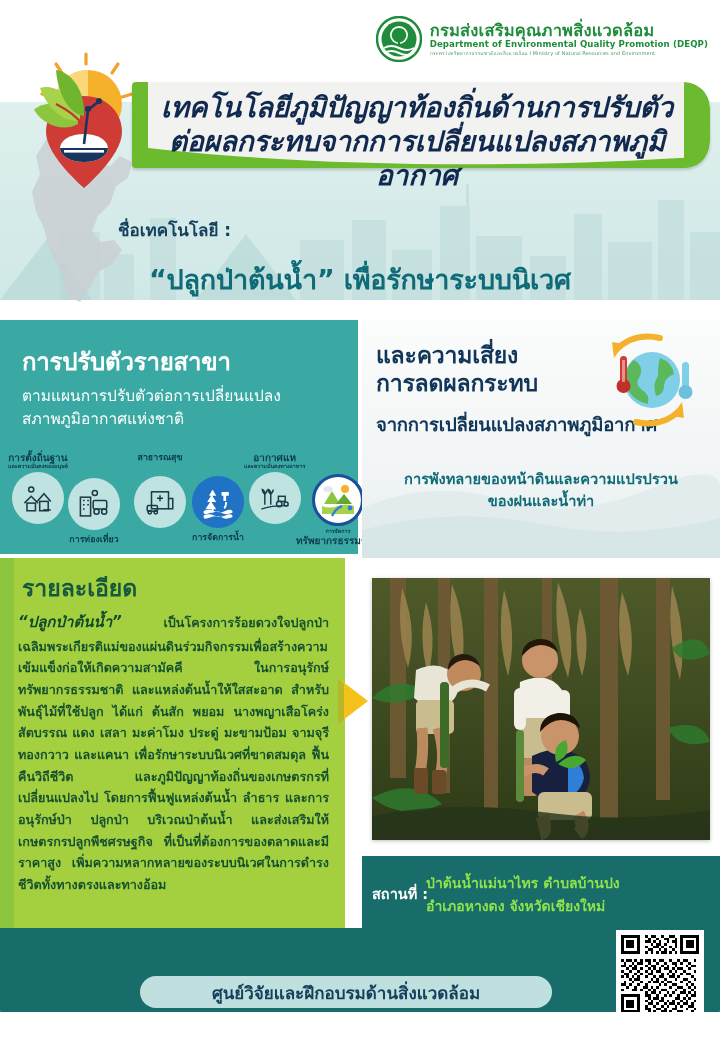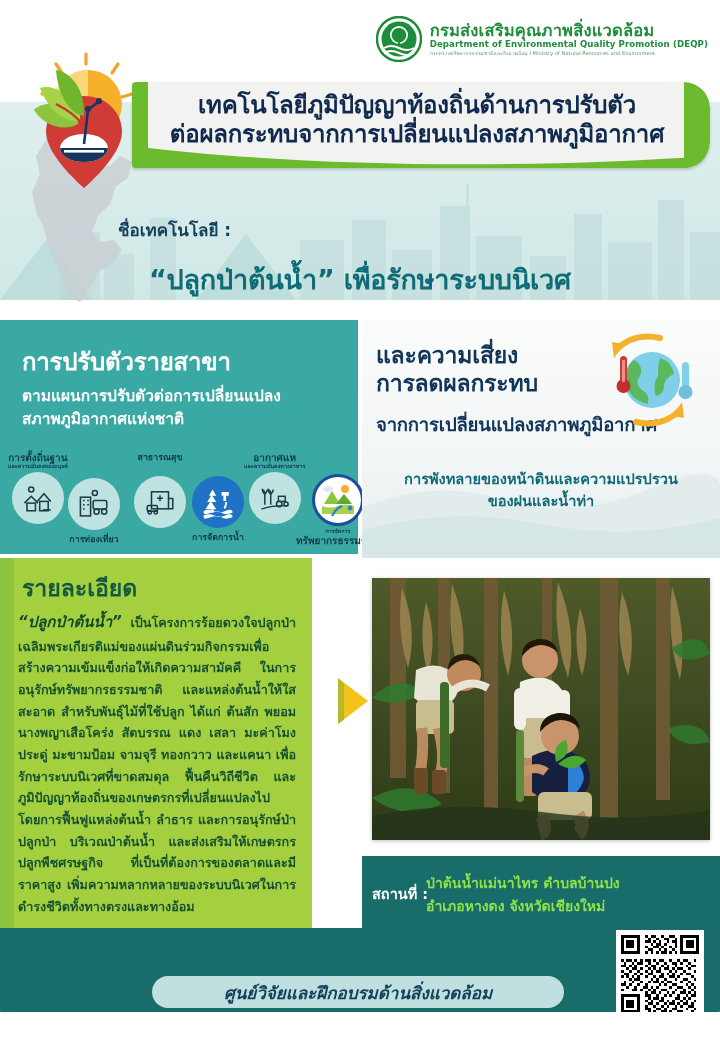--- a/index.html
+++ b/index.html
@@ -29,32 +29,32 @@
 
   
   .banner { position:absolute; left:132px; top:82px; width:578px; height:86px; }
   .banner-bg { position:absolute; inset:0; background:#f2f2f0;
                border-radius:4px 26px 26px 4px; box-shadow:0 2px 3px rgba(0,0,0,.18); overflow:hidden; }
   .banner-green-l { position:absolute; left:0; top:0; width:16px; height:100%; background:#6cba2e; }
   .banner-green-r { position:absolute; right:0; top:0; width:26px; height:100%; background:#6cba2e;
                     border-radius:0 26px 26px 0; }
   .banner-swoop { position:absolute; left:0; bottom:-2px; width:100%; height:30px; }
   .banner-title { position:absolute; left:26px; right:34px; top:9px; text-align:center;
-                  color:#10294f; font-weight:bold; font-size:24px; line-height:1.22;
-                  letter-spacing:-.2px; }
+                  color:#10294f; font-weight:bold; font-size:28px; line-height:1.22;
+                  letter-spacing:-.2px;font-style:italic; }
 
   
   .tech-label { position:absolute; left:118px; top:216px; font-size:17px; font-weight:bold; color:#14405c; }
   .tech-name { position:absolute; left:0; right:0; top:258px; text-align:center;
                font-size:27px; font-weight:bold; color:#0e6b77; letter-spacing:-.2px; }
 
   
   .teal { position:absolute; left:0; top:320px; width:358px; height:234px; background:#3aa9a3; }
   .teal h2 { color:#ffffff; font-size:24px; font-weight:bold; margin:22px 0 4px 22px; letter-spacing:-.2px; }
-  .teal p  { color:#ffffff; font-size:15.5px; line-height:1.5; margin:0 14px 0 22px; font-weight:bold; }
+  .teal p  { color:#ffffff; font-size:15.5px; line-height:1.5; margin:0 14px 0 22px; font-weight:normal; }
 
   .sectors { position:absolute; left:0; top:452px; width:358px; height:100px; }
   .sec { position:absolute; text-align:center; }
   .sec-circle { width:52px; height:52px; border-radius:50%; background:#bfe3e0;
                 display:flex; align-items:center; justify-content:center; }
   .sec-circle.hi { background:#1f72c4; }
   .sec-circle.hi2 { background:#1f72c4; border:3px solid #1b4f9c; }
   .sec-lab { font-size:10px; font-weight:bold; color:#0d3b4c; line-height:1.15; white-space:nowrap; }
   .sec-lab.big { font-size:8.8px; }
   .sec-lab2 { font-size:5.4px; font-weight:bold; color:#0d3b4c; line-height:1.1; white-space:nowrap; }
@@ -65,43 +65,43 @@
   .rp-hills { position:absolute; left:0; bottom:0; width:358px; height:110px; }
   .rp h2 { color:#11365a; font-size:23px; font-weight:bold; line-height:1.2; letter-spacing:-.2px; }
   .rp-head { position:absolute; left:14px; top:22px; width:230px; }
   .rp-sub { position:absolute; left:14px; top:90px; width:330px; color:#11365a;
             font-size:18.5px; font-weight:bold; letter-spacing:-.2px; }
   .rp-note { position:absolute; left:10px; right:10px; top:148px; text-align:center;
              color:#0e6b77; font-size:14.6px; font-weight:bold; line-height:1.5; }
   .globe { position:absolute; right:18px; top:12px; width:108px; height:96px; }
 
   
-  .detail { position:absolute; left:0; top:558px; width:312px; height:400px;
+  .detail { position:absolute; left:0; top:558px; width:345px; height:400px;
             background:linear-gradient(90deg,#8cc63f 0%,#8cc63f 14px,#a4d03f 14px,#a4d03f 100%); }
   .detail h2 { color:#14583f; font-size:23px; font-weight:bold; margin:12px 0 4px 22px; }
   .detail-body { margin:2px 16px 0 18px; color:#15502f; font-size:12.6px;
                  line-height:1.72; text-align:justify; font-weight:bold; }
   .detail-body .lead { font-size:15px; font-style:italic; font-weight:bold; color:#0f4a28; }
   .arrow { position:absolute; left:336px; top:672px; width:34px; height:58px; }
 
   
   .photo { position:absolute; left:372px; top:578px; width:338px; height:262px;
            background:#2e2418; overflow:hidden; box-shadow:0 1px 4px rgba(0,0,0,.25); }
 
   
   .locbar { position:absolute; left:362px; top:856px; width:358px; height:72px; background:#186c6a; }
   .loc-label { position:absolute; left:10px; top:26px; color:#ffffff; font-size:14.5px; font-weight:bold; }
   .loc-val { position:absolute; left:64px; top:16px; color:#8fe34a; font-size:14px;
              font-weight:bold; line-height:1.62; }
 
   
   .footer { position:absolute; left:0; top:928px; width:720px; height:84px; background:#186c6a; }
-  .foot-pill { position:absolute; left:152px; top:976px; width:412px; height:32px;
+  .foot-pill { position:absolute; left:140px; top:976px; width:412px; height:32px;
                background:#bfe0de; border-radius:17px; display:flex; align-items:center;
-               justify-content:center; color:#14405c; font-size:17px; font-weight:bold;font-style:italic; }
+               justify-content:center; color:#14405c; font-size:17px; font-weight:bold; }
   .qrbox { position:absolute; right:12px; top:930px; width:96px; height:104px; text-align:center; }
   .qr { width:88px; height:88px; background:#ffffff; padding:5px; }
   .qr-cap { color:#bfe0de; font-size:8.5px; font-weight:bold; margin-top:2px; }
   .whitestrip { position:absolute; left:0; top:1012px; width:720px; height:28px; background:#ffffff; }
 </style>
 </head>
 <body>
 
 <div class="poster">
 

